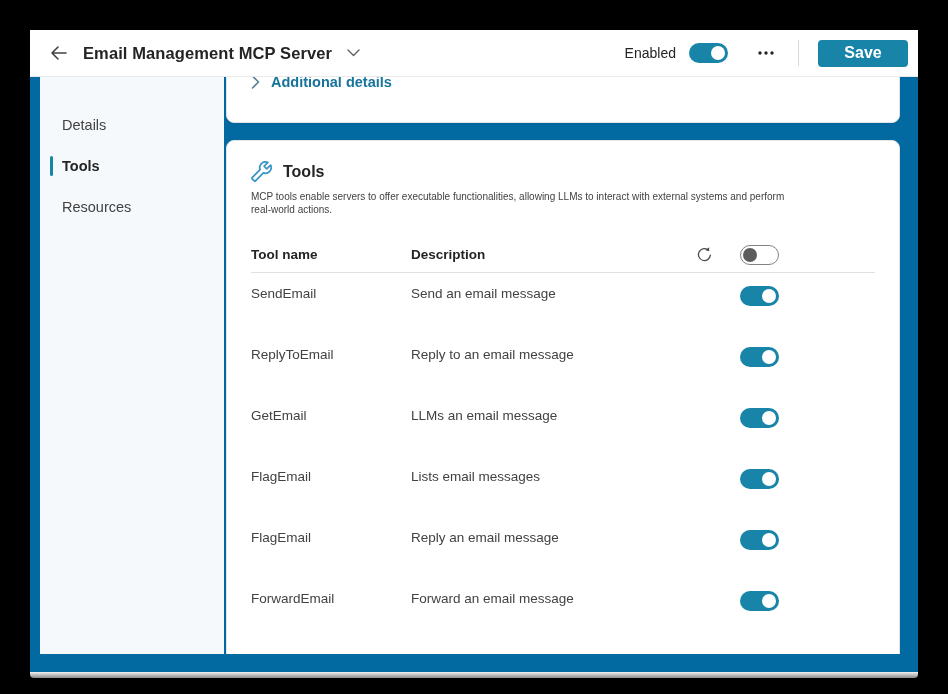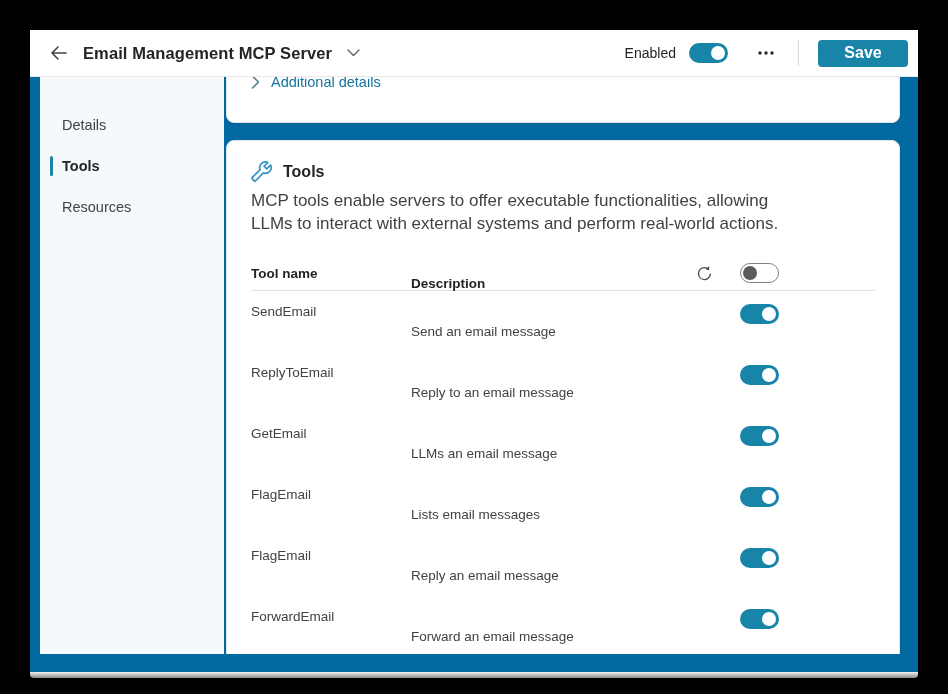--- a/index.html
+++ b/index.html
@@ -50,30 +50,30 @@
   .side-item{height:41px;display:flex;align-items:center;padding-left:22px;font-size:14.5px;color:var(--text-mid);position:relative;cursor:pointer;}
   .side-item.active{font-weight:700;color:var(--text-dark);}
   .side-item.active::before{
     content:'';position:absolute;left:10px;top:50%;transform:translateY(-50%);
     width:3px;height:20px;border-radius:2px;background:var(--accent);
   }
   .content{flex:1;overflow:hidden;padding:0 18px 0 2px;}
   .card{background:#fff;border:1px solid var(--border);border-radius:8px;box-shadow:0 1px 2px rgba(0,0,0,.05);}
   .card-details{margin-top:-22px;height:68px;padding:18px 0 0 24px;overflow:hidden;}
   .expander{display:flex;align-items:center;cursor:pointer;width:max-content;}
-  .expander-label{margin-left:11px;font-size:14.5px;font-weight:400;color:var(--link);}
+  .expander-label{margin-left:11px;font-size:14.5px;font-weight:700;color:var(--link);}
   .card-tools{margin-top:17px;min-height:545px;padding:20px 24px 0 24px;}
   .tools-header{display:flex;align-items:center;}
   .tools-title{font-size:16px;font-weight:600;color:var(--text-dark);margin-left:11px;}
-  .tools-desc{margin-top:8px;font-size:17px;line-height:1.33;color:var(--text-mid);max-width:552px;}
+  .tools-desc{margin-top:8px;font-size:10px;line-height:1.33;color:var(--text-mid);max-width:552px;}
   
   .grid{margin-top:21px;}
   .grid-header{display:flex;align-items:center;height:35px;border-bottom:1px solid #e1e1e1;}
   .col-name{width:160px;flex:0 0 160px;}
-  .col-desc{width:282px;flex:0 0 282px;margin-top:20px;}
+  .col-desc{width:282px;flex:0 0 282px;}
   .col-actions{flex:1;display:flex;align-items:center;}
   .grid-header .col-name,.grid-header .col-desc{font-size:13.5px;font-weight:700;color:var(--text-dark);}
   .refresh-btn{width:22px;height:22px;display:flex;align-items:center;justify-content:center;cursor:pointer;border-radius:4px;}
   .grid-header .toggle{margin-left:25px;}
   .grid-row{display:flex;height:61px;padding-top:13px;}
   .grid-row .col-name,.grid-row .col-desc{font-size:13.5px;color:var(--text-mid);}
   .grid-row .col-actions{align-items:flex-start;padding-left:47px;}
   svg{display:block;}
 </style>
 </head>

